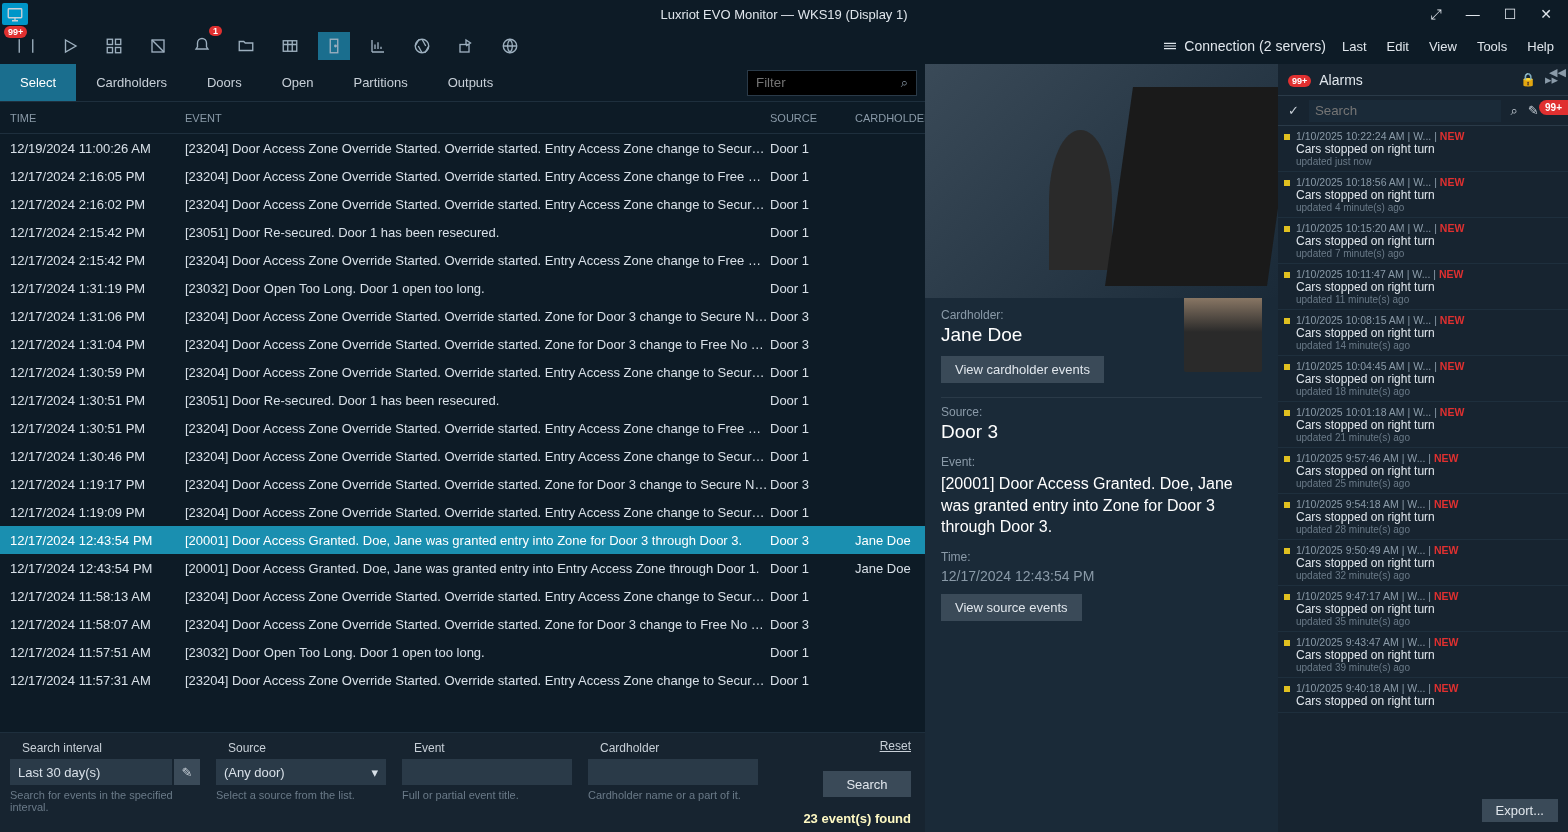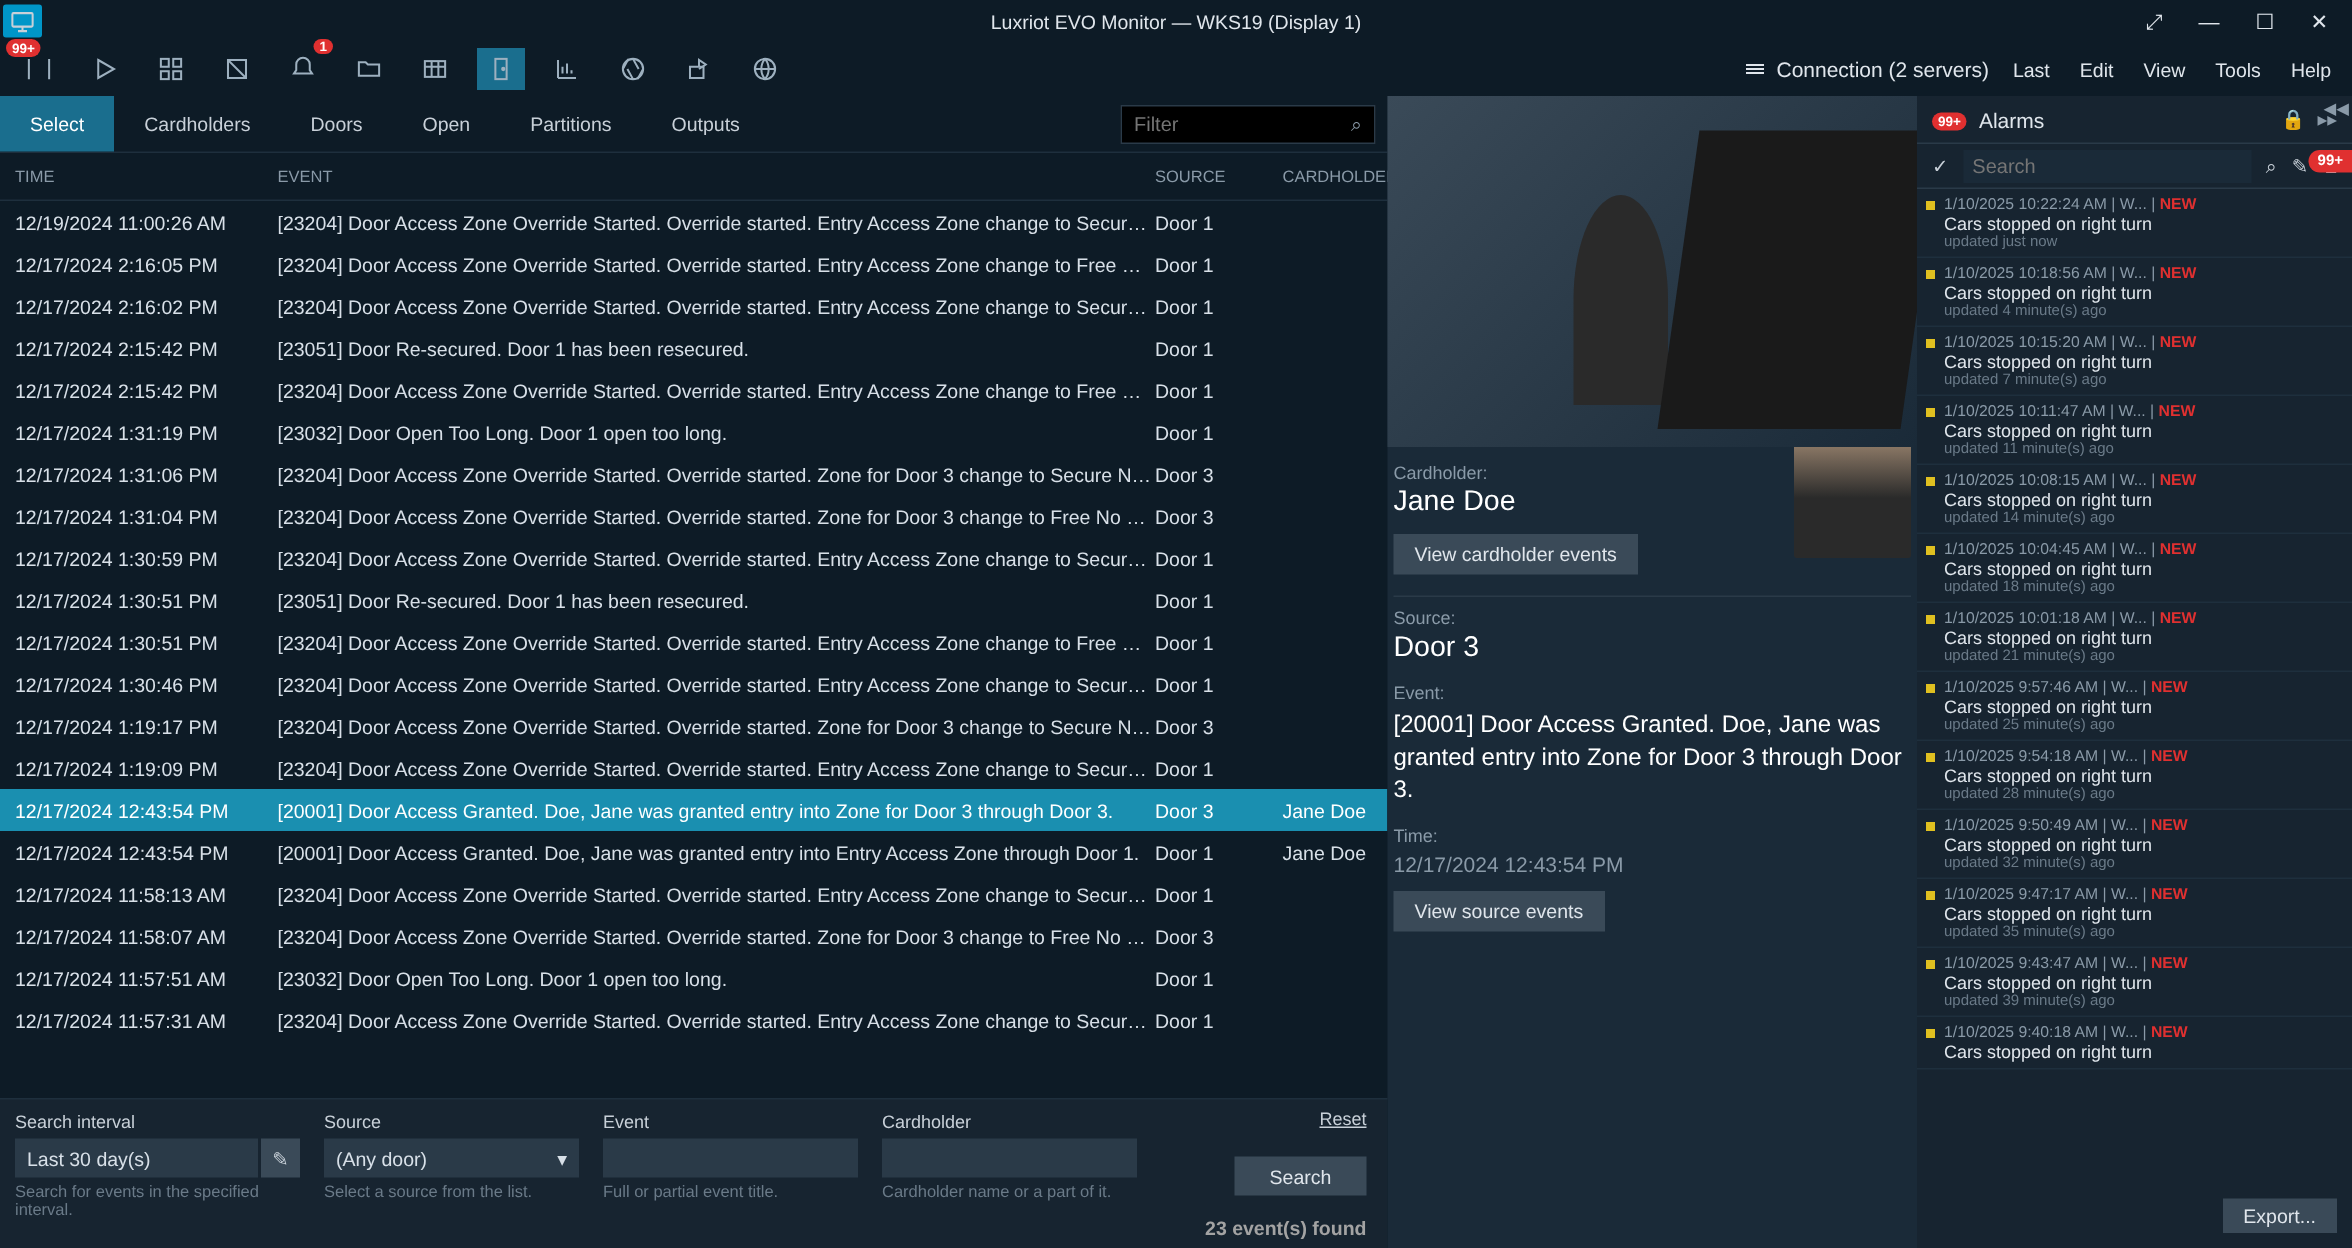--- a/index.html
+++ b/index.html
@@ -28,32 +28,32 @@
 .col-time{width:175px;}
 .col-event{width:585px;}
 .col-source{width:85px;}
 .col-ch{width:70px;}
 .table-body{flex:1; overflow:hidden;}
 .row{height:28px; display:flex; align-items:center; padding-left:10px; color:#d8e0e8; font-size:13px; cursor:pointer;}
 .row .col-event{white-space:nowrap; overflow:hidden; text-overflow:ellipsis;}
 .row.selected{background:#1a8fb0; color:#fff;}
 .bottombar{height:100px; background:#172430; padding:8px 10px; display:flex; gap:16px; position:relative; border-top:1px solid #1e2f3d;}
 .filtercol{display:flex; flex-direction:column; gap:4px;}
-.filtercol .label{font-size:12px; color:#c8d0d8;}
+.filtercol .label{font-size:12px; color:#c8d0d8;margin-left:12px;}
 .filtercol .field{height:26px; background:#2a3a48; display:flex; align-items:center; padding:0 8px; color:#d8e0e8;}
 .filtercol .hint{font-size:11px; color:#6a7a88;}
 .edit-icon{width:26px; height:26px; background:#3a4a58; display:flex; align-items:center; justify-content:center; margin-left:2px;}
 .resetlink{position:absolute; right:14px; top:6px; color:#c8d0d8; text-decoration:underline; font-size:12px; cursor:pointer;}
 .searchbtn{position:absolute; right:14px; top:38px; width:88px; height:26px; background:#3a4a58; display:flex; align-items:center; justify-content:center; color:#e0e6ec; cursor:pointer;}
-.results{position:absolute; right:14px; bottom:6px; font-size:13px; color:#a3a3a3; font-weight:bold;}
+.results{position:absolute; right:14px; bottom:6px; font-size:13px; color:#fef9c3; font-weight:bold;}
 .midpane{width:353px; background:#1a2a38; display:flex; flex-direction:column;}
 .camera{width:100%; height:234px; background:linear-gradient(135deg,#3a4a58 0%,#1a2a38 100%); position:relative;}
 .camera::after{content:''; position:absolute; left:55%; top:10%; width:46%; height:85%; background:#1a1a1a; transform:skewX(-8deg);}
 .camera::before{content:''; position:absolute; left:35%; top:28%; width:18%; height:60%; background:#2a2a2a; border-radius:50% 50% 0 0;}
-.detail-sec{padding:10px 4px;}
+.detail-sec{padding:10px 16px;}
 .detail-label{font-size:12px; color:#8a9aa8;}
 .detail-value{font-size:19px; color:#fff; margin-top:2px;}
 .detail-btn{margin-top:10px; padding:6px 14px; background:#3a4a58; color:#e0e6ec; display:inline-block; cursor:pointer; font-size:13px;}
 .photo{width:78px; height:100px; background:linear-gradient(180deg,#d0b090 0%,#2a2a2a 60%); border-radius:2px; float:right; margin-top:-50px;}
 .event-text{font-size:16px; color:#fff; line-height:1.35; margin-top:4px;}
 .time-val{font-size:14px; color:#8a9aa8; margin-top:4px;}
 .sep-line{height:8px; border-top:1px solid #2a3a48; margin-top:14px;}
 .rightpane{flex:1; background:#172430; display:flex; flex-direction:column; position:relative;}
 .expand-arrows{position:absolute; right:2px; top:2px; color:#8a9aa8; font-size:11px;}
 .alarm-hdr{height:32px; display:flex; align-items:center; padding:0 10px; gap:8px; border-bottom:1px solid #2a3a48;}

